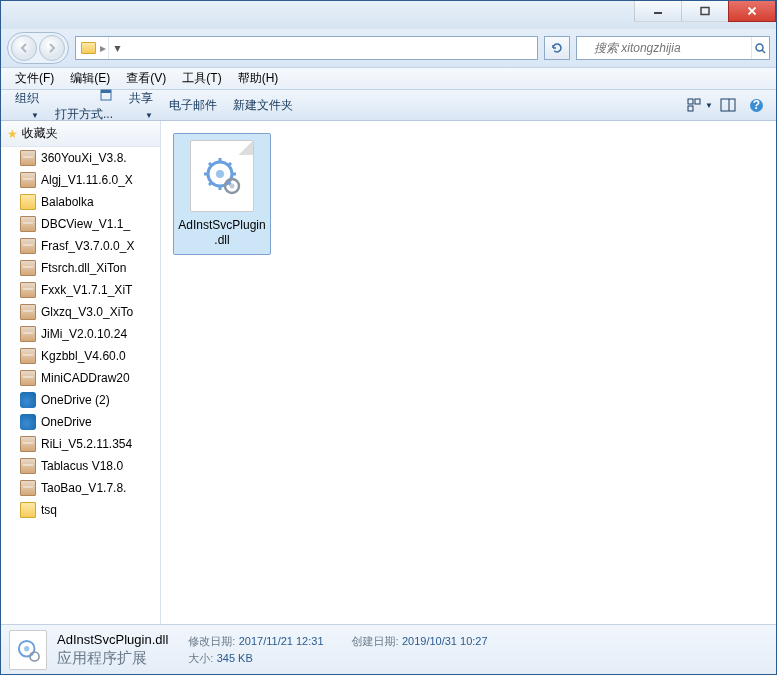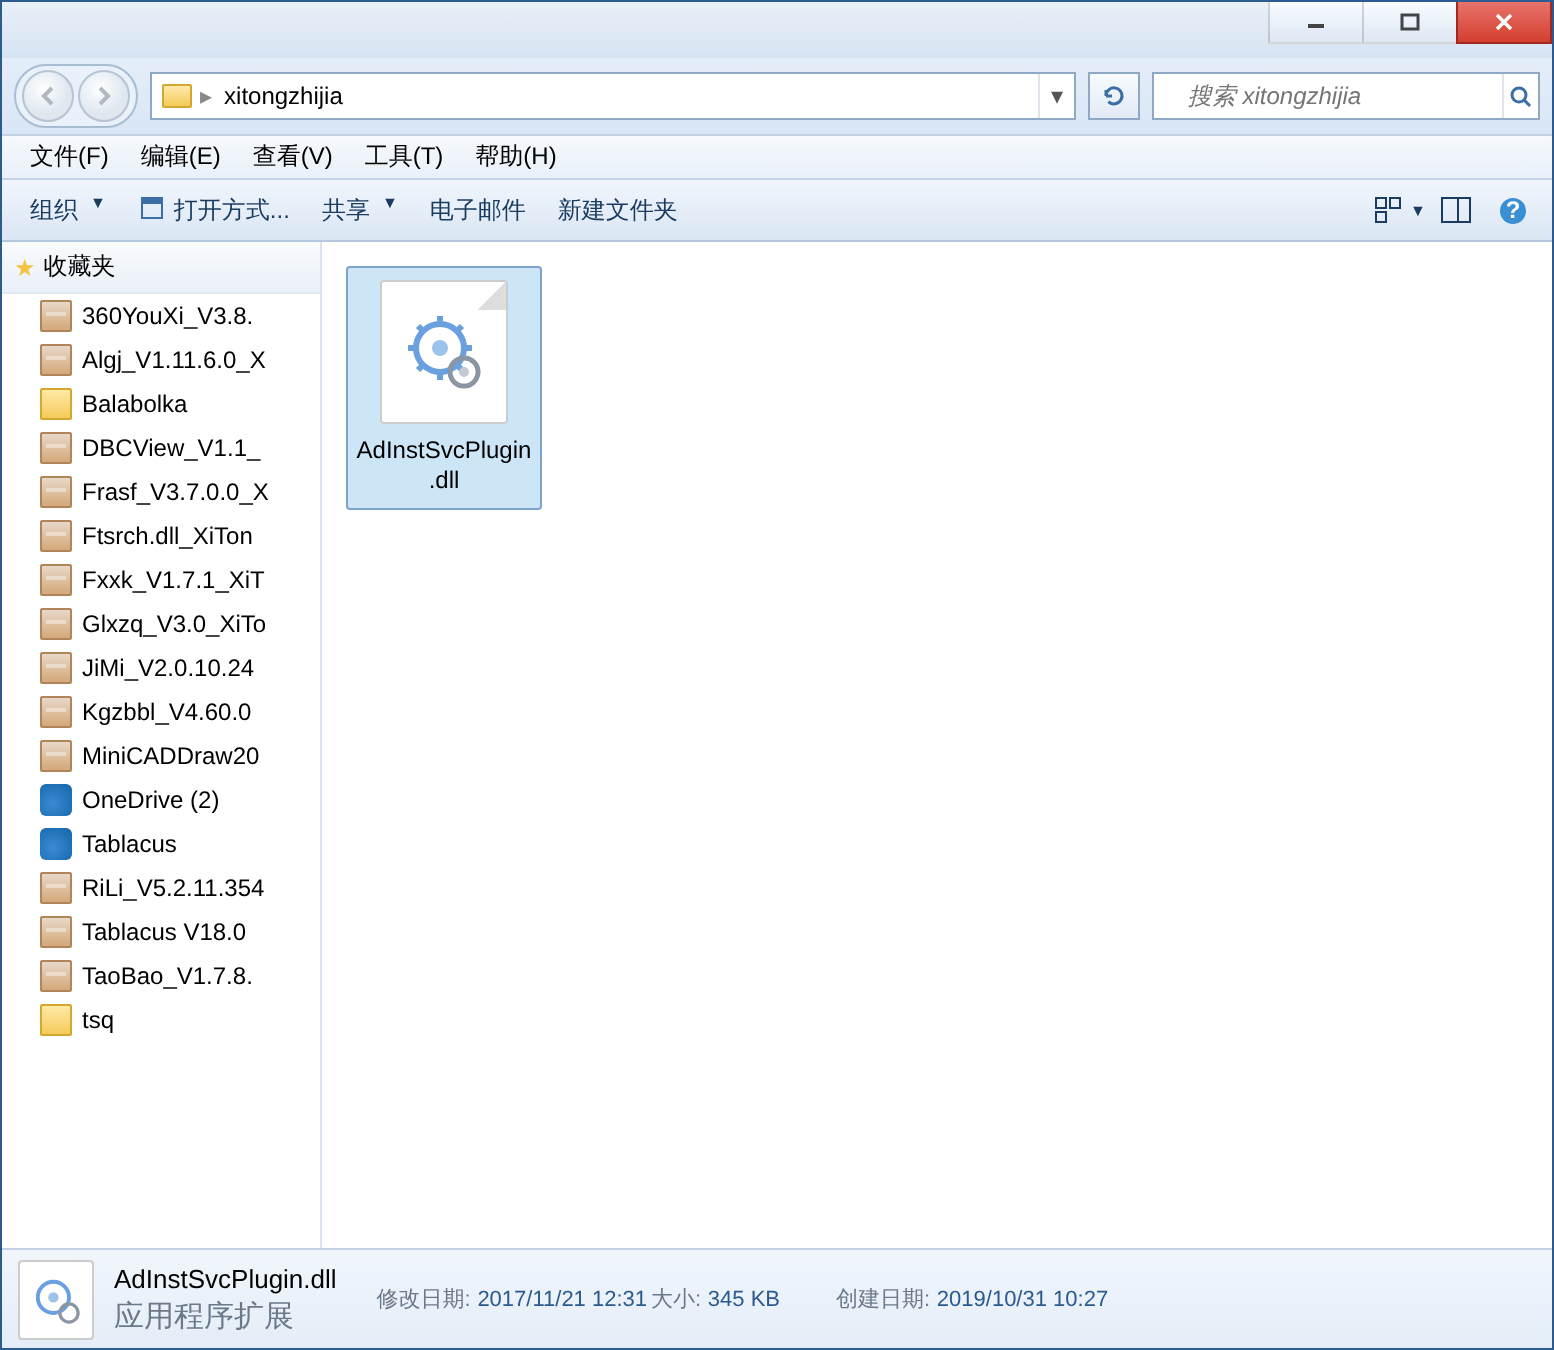--- a/index.html
+++ b/index.html
@@ -27,21 +27,21 @@
 .search-icon { width: 20px; display: flex; align-items: center; justify-content: center; color: #888; }
 .search-input { flex: 1; border: none; outline: none; color: #888; font-style: italic; padding-left: 2px; }
 .search-go { width: 24px; display: flex; align-items: center; justify-content: center; color: #3a6ea5; border-left: 1px solid #e0e6ee; height: 100%; }
 
 
 .menubar { height: 22px; background: linear-gradient(to bottom, #f6f9fd, #e9f0f8); display: flex; align-items: center; padding: 0 6px; border-top: 1px solid #c3d2e5; }
 .menu-item { padding: 3px 8px; cursor: pointer; }
 
 
 .toolbar { height: 32px; background: linear-gradient(to bottom, #f1f6fc, #dae6f4); display: flex; align-items: center; padding: 0 6px; border-top: 1px solid #c3d2e5; border-bottom: 1px solid #b7c8de; }
-.tool-btn { padding: 4px 8px; display: flex; align-items: flex-start; gap: 4px; cursor: pointer; color: #1a3c60; }
+.tool-btn { padding: 4px 8px; display: flex; align-items: flex-end; gap: 4px; cursor: pointer; color: #1a3c60; flex-direction: column; }
 .tool-drop { color: #1a3c60; font-size: 8px; margin-left: 2px; }
 .toolbar-spacer { flex: 1; }
 .tool-icon-btn { width: 28px; height: 24px; display: flex; align-items: center; justify-content: center; color: #1a3c60; cursor: pointer; }
 
 
 .body { flex: 1; display: flex; background: #fff; overflow: hidden; }
 .sidebar { width: 160px; background: #fff; border-right: 1px solid #d9e2ee; overflow-y: auto; overflow-x: hidden; }
 .sb-header { background: linear-gradient(to bottom, #f9fbfd, #eaf0f8); padding: 4px 6px; display: flex; align-items: center; gap: 4px; border-bottom: 1px solid #e0e8f2; }
 .sb-star { color: #f5c246; }
 .sb-item { padding: 3px 6px 3px 19px; display: flex; align-items: center; gap: 5px; cursor: pointer; white-space: nowrap; overflow: hidden; }
@@ -52,21 +52,21 @@
 .file-icon::before { content: ""; position: absolute; top: 0; right: 0; width: 14px; height: 14px; background: linear-gradient(135deg, #fff 50%, #ddd 50%); }
 .file-name { word-wrap: break-word; line-height: 1.25; }
 
 
 .details { height: 50px; background: linear-gradient(to bottom, #f1f6fc, #e4edf7); border-top: 1px solid #c3d2e5; display: flex; align-items: center; padding: 4px 8px; gap: 10px; }
 .det-icon { width: 38px; height: 40px; background: #fff; border: 1px solid #ccc; border-radius: 2px; display: flex; align-items: center; justify-content: center; }
 .det-text { display: flex; flex-direction: column; gap: 2px; }
 .det-name { font-size: 13px; color: #000; }
 .det-type { font-size: 15px; color: #6a7a8a; }
 .det-meta { display: flex; gap: 28px; margin-left: 10px; }
-.det-meta-row { display: flex; flex-direction: row; gap: 2px; }
+.det-meta-row { display: flex; flex-direction: column; gap: 2px; }
 .det-k { color: #6a7a8a; font-size: 11px; }
 .det-v { color: #2a5a8f; font-size: 11px; }
 
 
 .ico-archive { background: linear-gradient(to bottom, #e8d8c8, #d4a878); border: 1px solid #b0855a; border-radius: 1px; position: relative; }
 .ico-archive::after { content: ""; position: absolute; left: 2px; right: 2px; top: 5px; height: 2px; background: #fff6; }
 .ico-folder { background: linear-gradient(to bottom, #ffe9a8, #f5cb5a); border: 1px solid #d4a830; border-radius: 1px; }
 .ico-onedrive { background: radial-gradient(circle at 40% 60%, #3b8bd4, #1464a8); border-radius: 3px; }
 .sidebar::-webkit-scrollbar { width: 16px; }
 .sidebar::-webkit-scrollbar-track { background: #f0f3f7; border-left: 1px solid #dde5ef; }
@@ -109,21 +109,20 @@
         <svg width="12" height="12" viewBox="0 0 12 12">
             <path d="M4 2 L8 6 L4 10" fill="none" stroke="currentColor" stroke-width="2"></path>
           </svg>
       </div>
     </div>
     <div class="addr">
       <span class="addr-icon">
         <span class="ico-folder" style="width:15px;height:12px;display:inline-block"></span>
       </span>
       <span class="addr-sep">▸</span>
-      <span class="addr-text">xitongzhijia</span>
       <span class="addr-drop">▾</span>
     </div>
     <div class="refresh-btn">
       <svg width="14" height="14" viewBox="0 0 14 14">
           <path d="M3 7a4 4 0 1 1 1.2 2.8M3 7V4M3 7h3" fill="none" stroke="currentColor" stroke-width="1.5"></path>
         </svg>
     </div>
     <div class="search">
       <span class="search-icon"></span>
       <input class="search-input" placeholder="搜索 xitongzhijia" style="">
@@ -238,21 +237,21 @@
         <div class="sb-item">
           <span class="sb-ico ico-archive"></span>
           <span>MiniCADDraw20</span>
         </div>
         <div class="sb-item">
           <span class="sb-ico ico-onedrive"></span>
           <span>OneDrive (2)</span>
         </div>
         <div class="sb-item">
           <span class="sb-ico ico-onedrive"></span>
-          <span>Tablacus</span>
+          <span>OneDrive</span>
         </div>
         <div class="sb-item">
           <span class="sb-ico ico-archive"></span>
           <span>RiLi_V5.2.11.354</span>
         </div>
         <div class="sb-item">
           <span class="sb-ico ico-archive"></span>
           <span>Tablacus V18.0</span>
         </div>
         <div class="sb-item">

